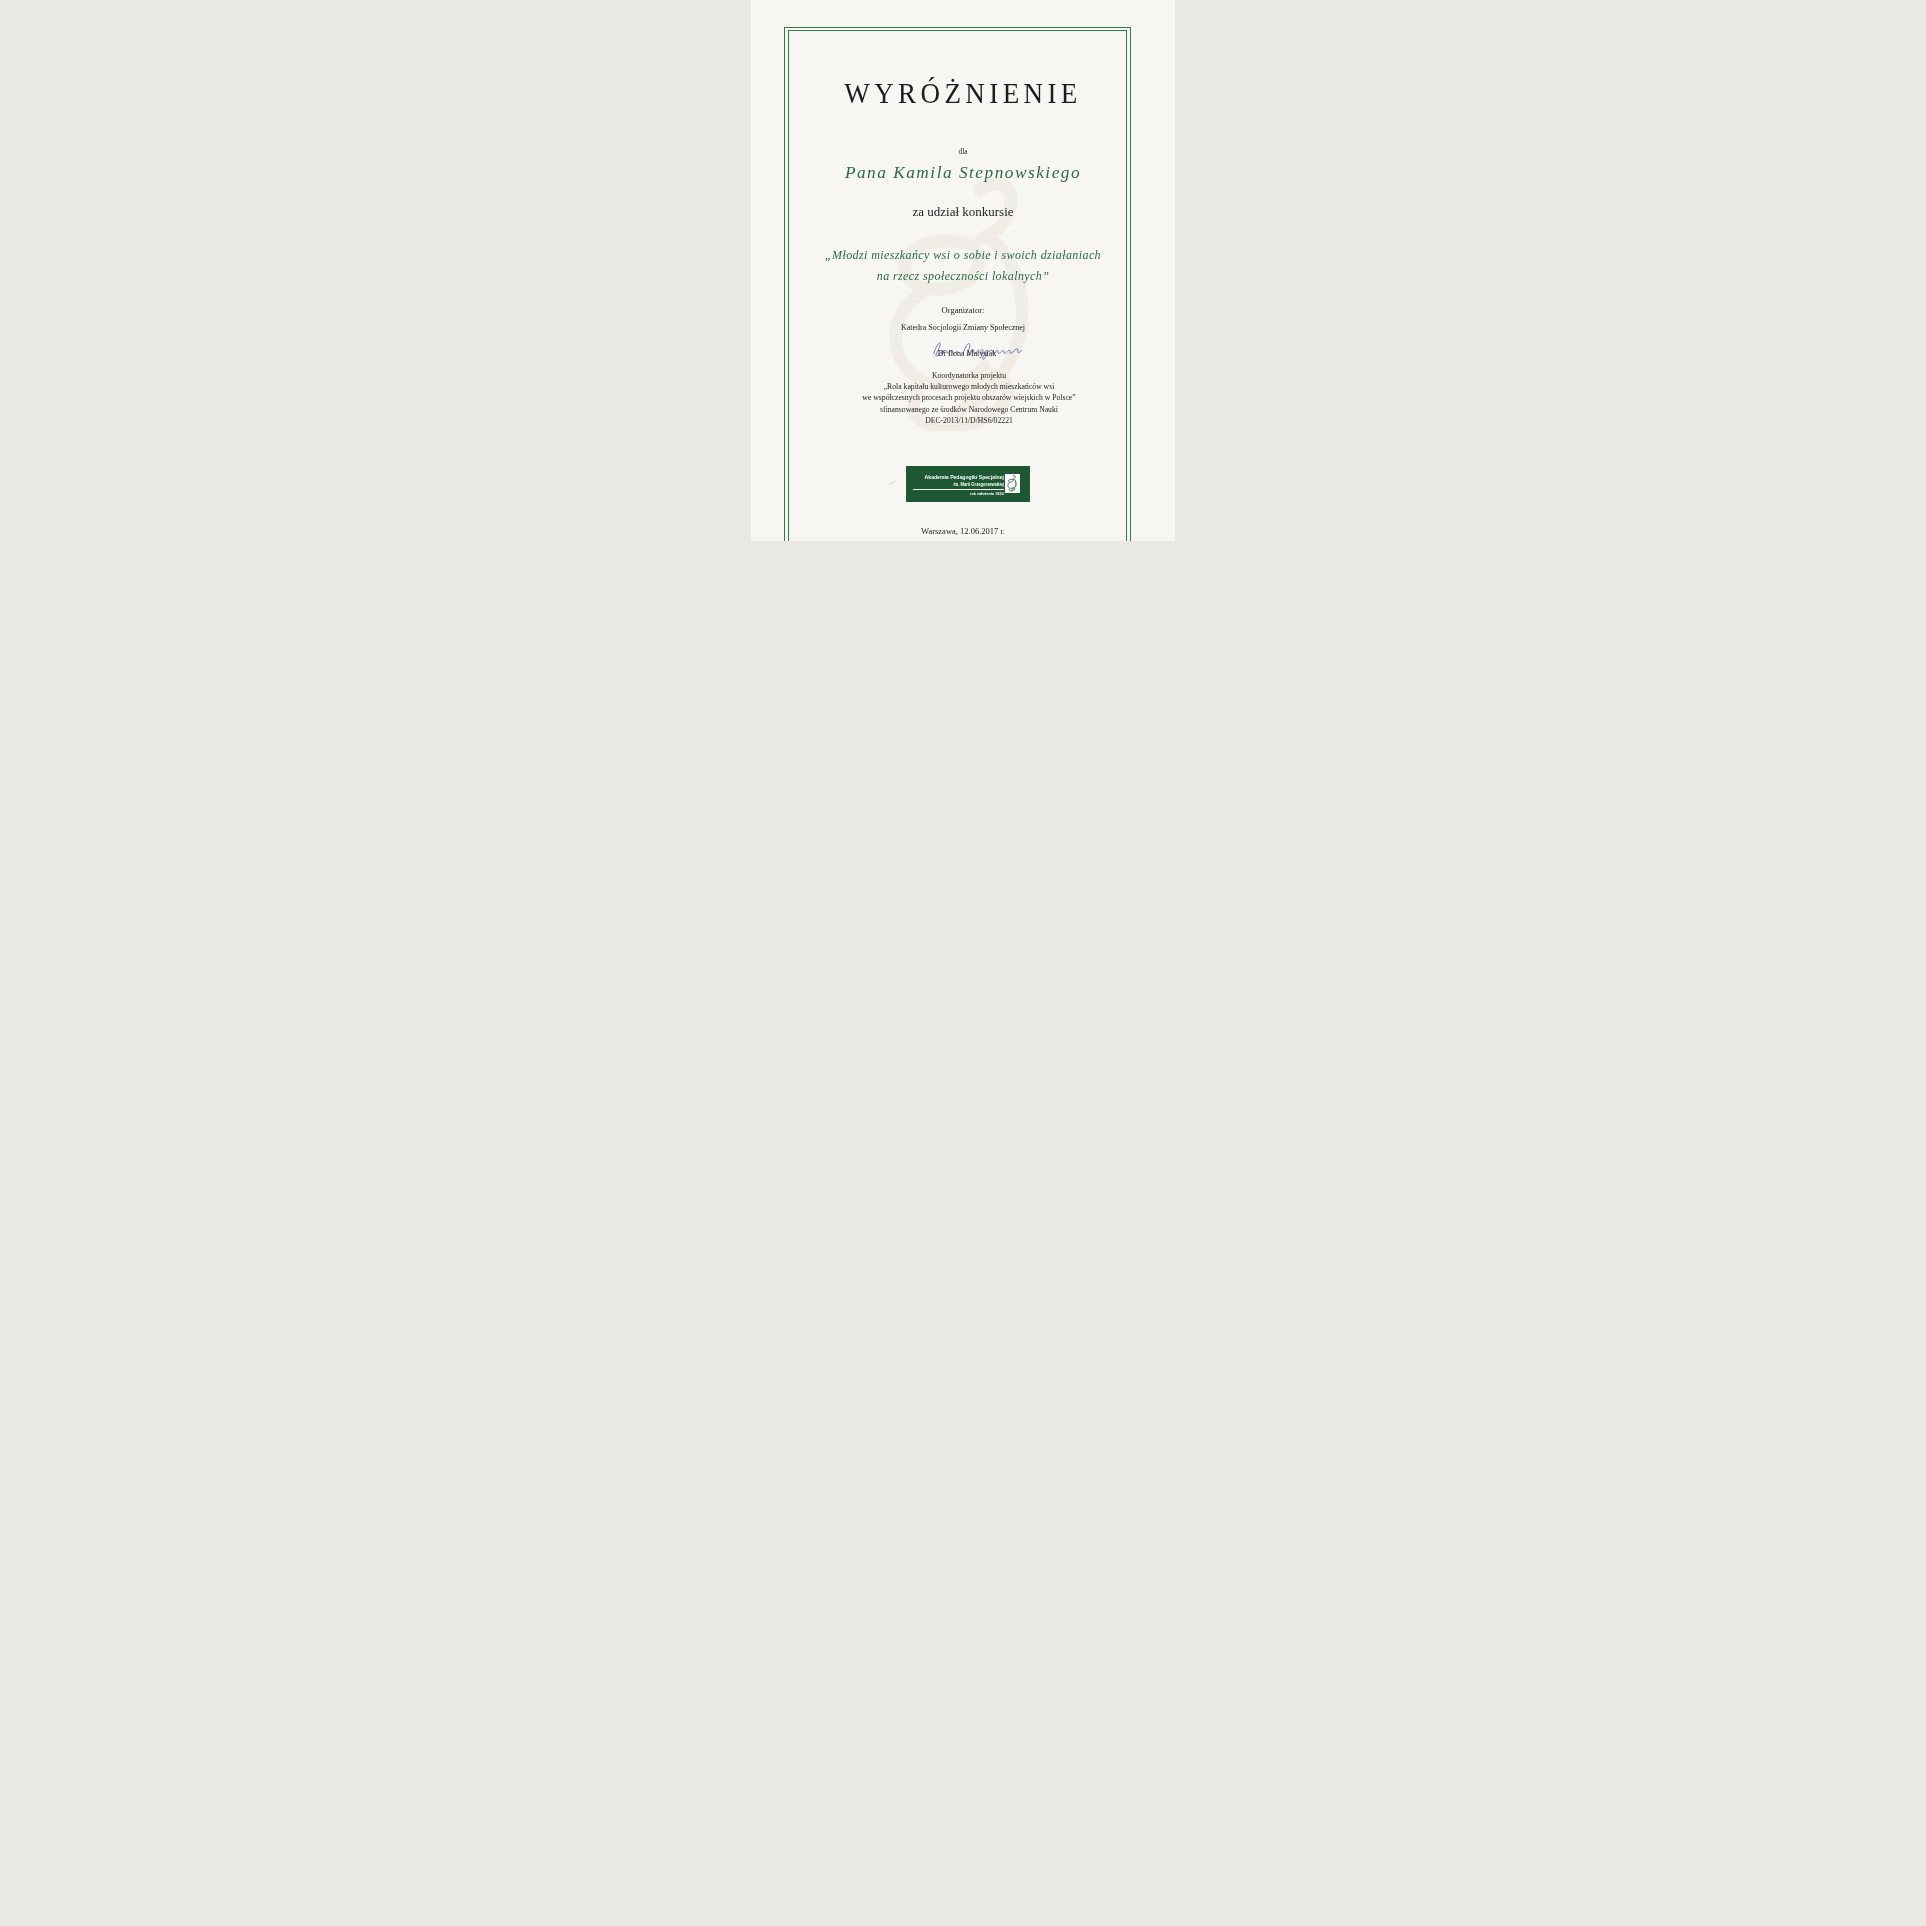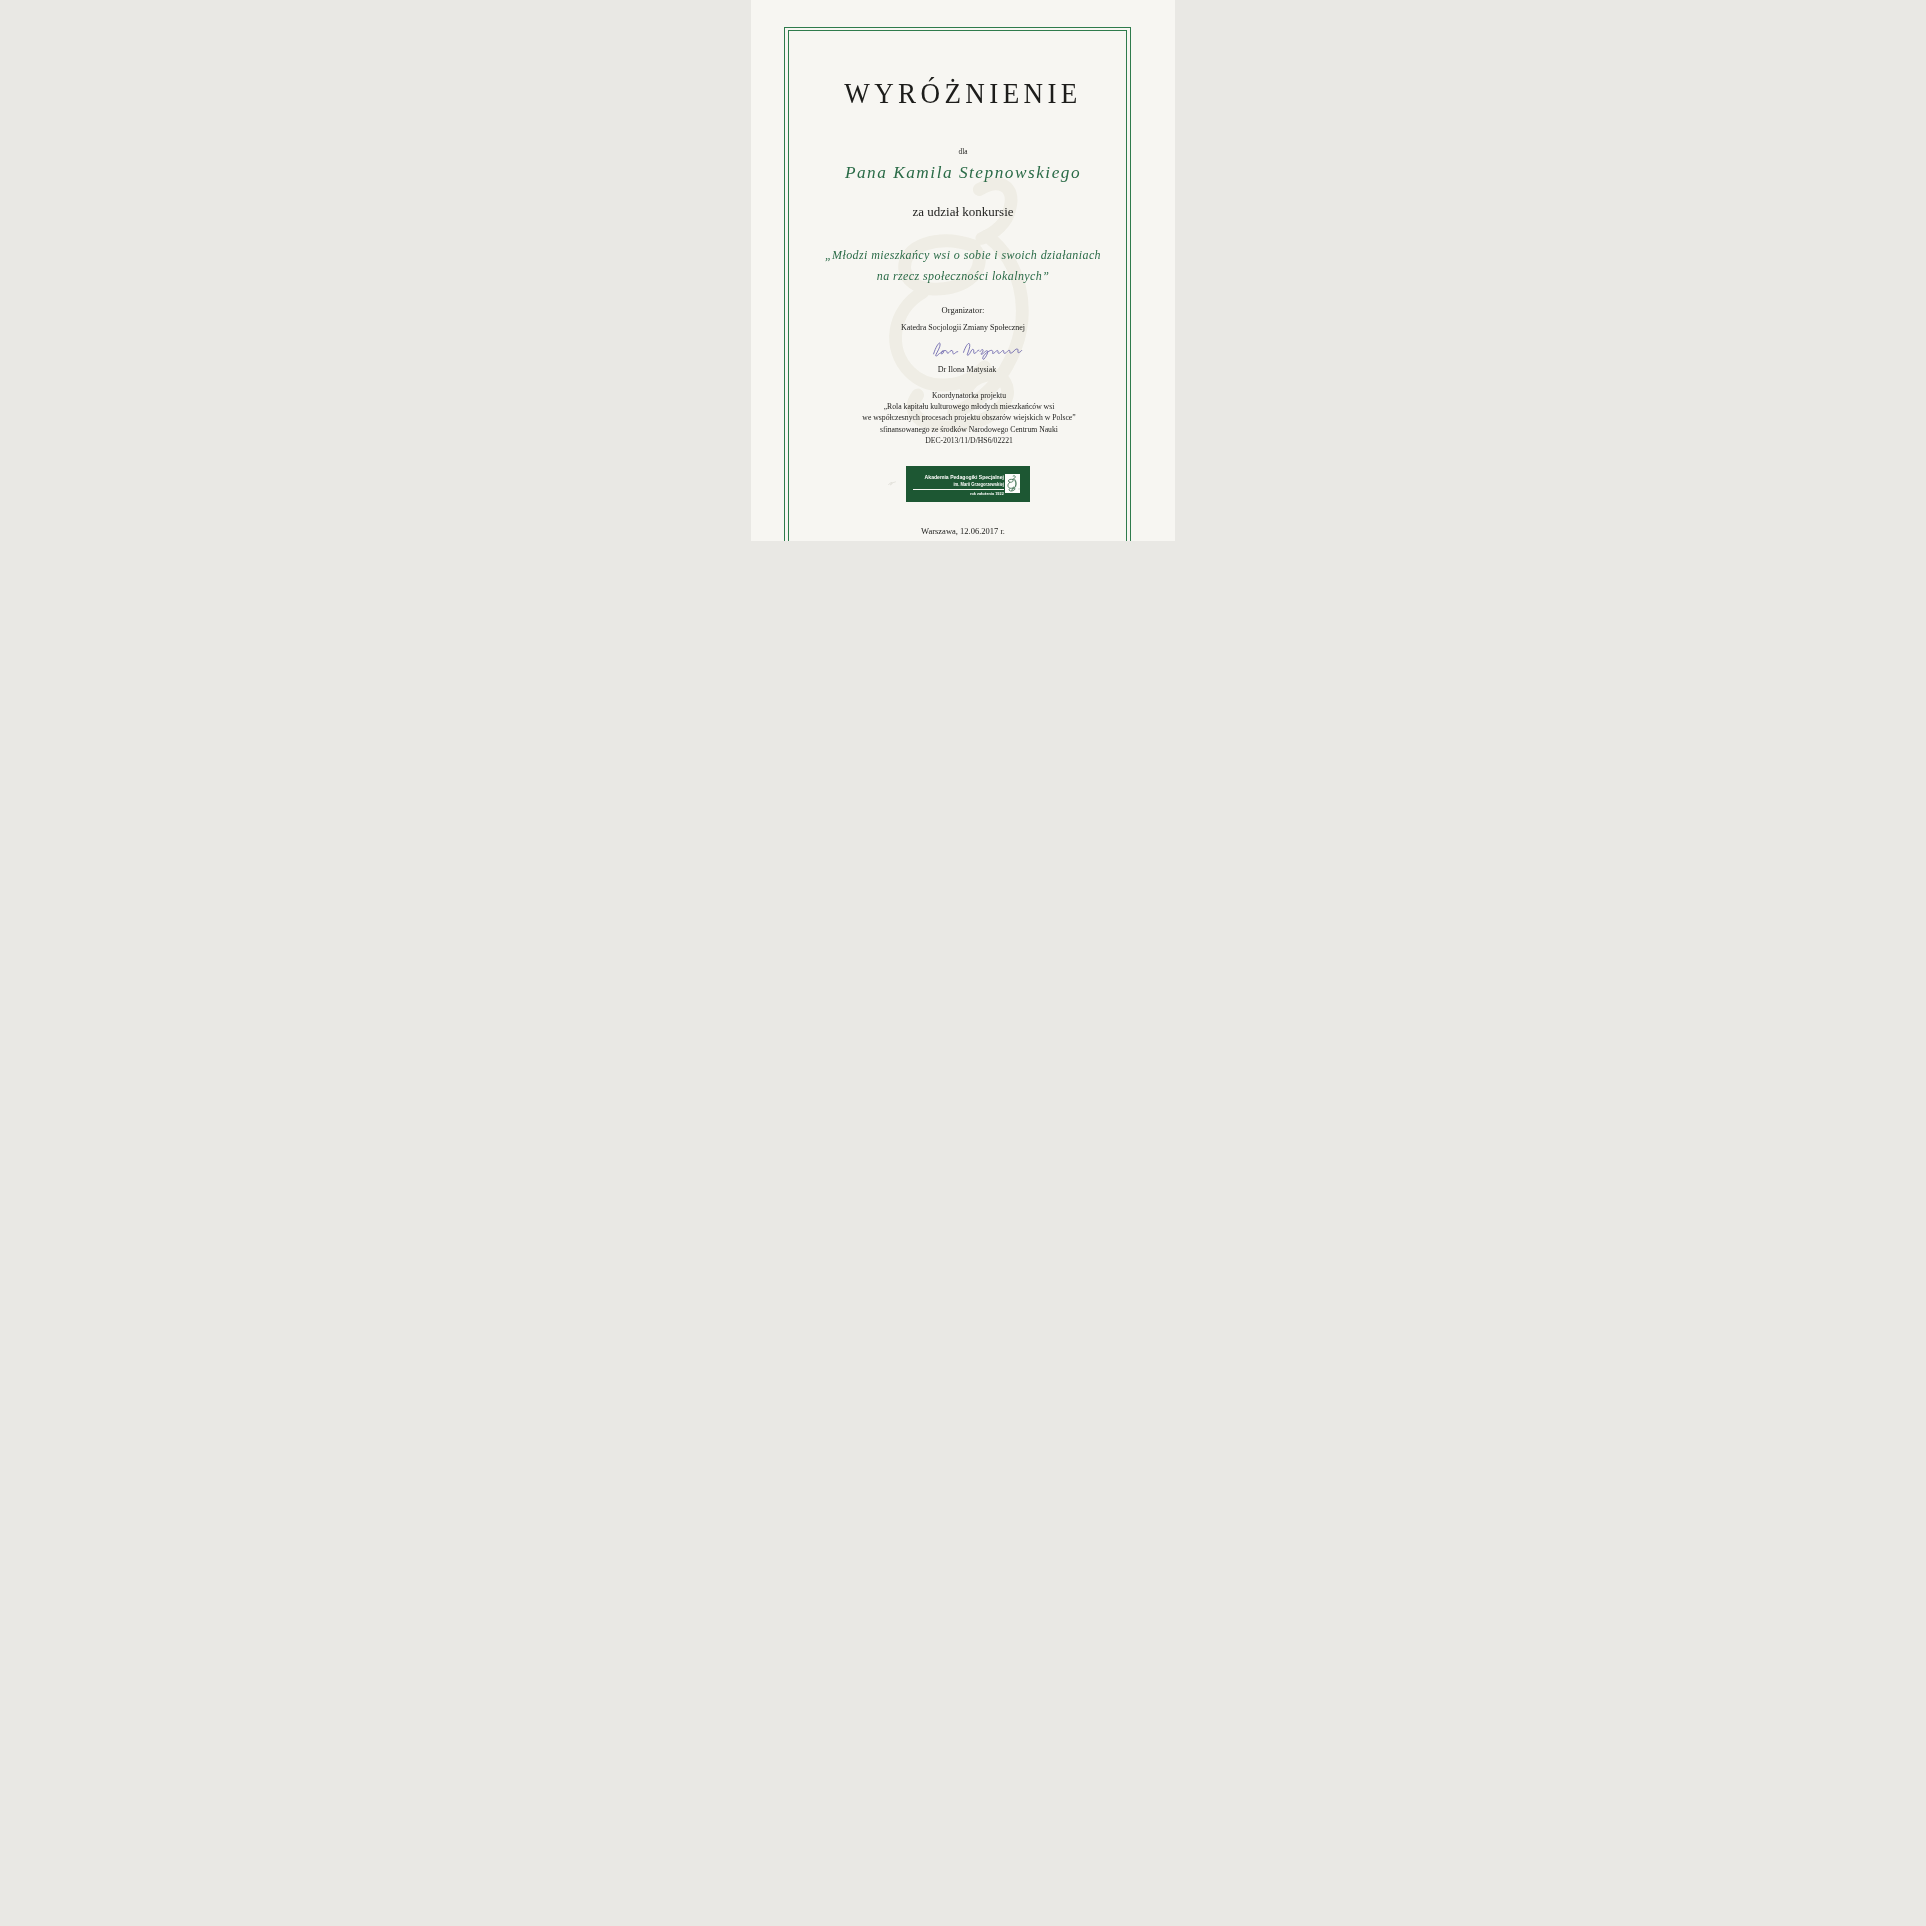--- a/index.html
+++ b/index.html
@@ -45,22 +45,22 @@
     font-style:italic;color:var(--text-green);
   }
   .reason{top:204px;font-size:13px;}
   .quote{
     top:245px;font-size:12px;line-height:21px;letter-spacing:0.4px;
     font-style:italic;color:var(--text-green);
   }
   .org-label{top:305px;font-size:8.5px;}
   .org-name{top:323px;font-size:8px;}
   .signature{position:absolute;left:177px;top:337px;width:104px;height:23px;}
-  .sig-name{top:365px;font-size:8px;padding-left:8px;}
-  .coord{top:390px;font-size:7.7px;line-height:11.2px;padding-left:12px;}
+  .sig-name{top:349px;font-size:8px;padding-left:8px;}
+  .coord{top:370px;font-size:7.7px;line-height:11.2px;padding-left:12px;}
 
   .banner{
     position:absolute;left:155px;top:466px;width:124px;height:36px;
     background:var(--banner-green);
   }
   .banner-text{
     position:absolute;left:0;top:0;right:26px;bottom:0;
     text-align:right;color:#fdfdfb;
     font-family:"Liberation Sans", sans-serif;
   }

